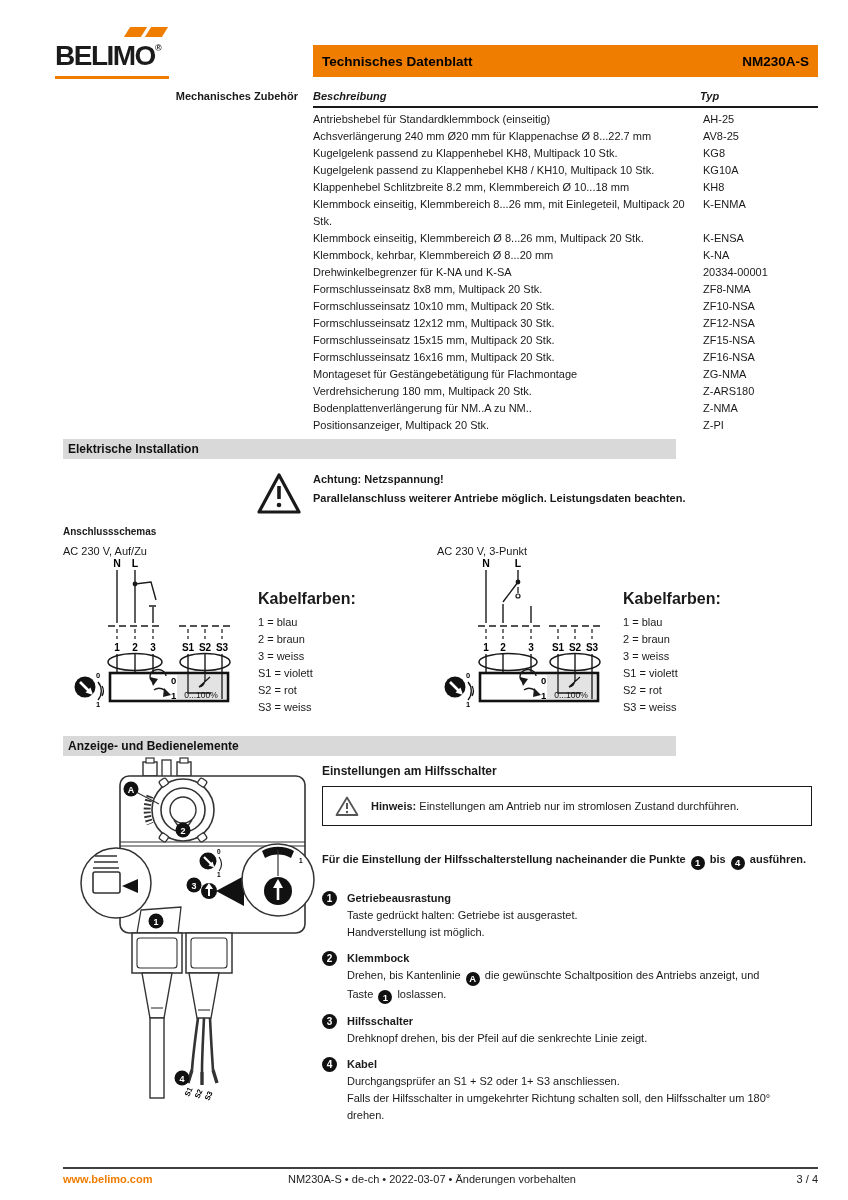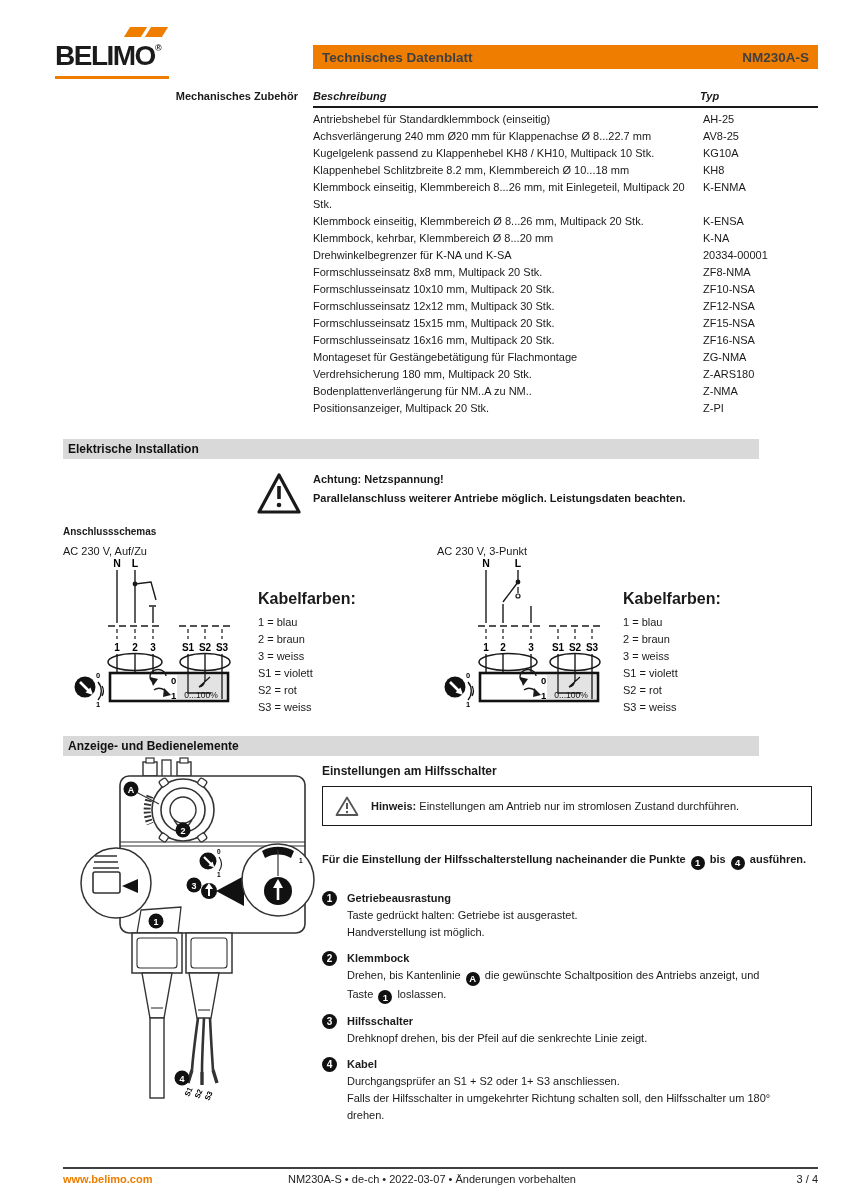--- a/index.html
+++ b/index.html
@@ -14,36 +14,36 @@
   
   .logo{left:55px;top:26px;width:118px;height:58px;}
   .logo-text{position:absolute;left:0;top:14px;font-size:28px;font-weight:bold;letter-spacing:-1.5px;color:#1b1b1b;}
   .logo-reg{font-size:9px;vertical-align:14px;letter-spacing:0;}
   .logo-stripe{position:absolute;width:17px;height:10px;background:#EF7D00;transform:skewX(-32deg);}
   .stripe1{left:72px;top:1px;}
   .stripe2{left:93px;top:1px;}
   .logo-underline{position:absolute;left:0;top:50px;width:114px;height:3px;background:#EF7D00;}
 
   
-  .titlebar{left:313px;top:45px;width:505px;height:24px;background:#EF7D00;color:#404040;
+  .titlebar{left:313px;top:45px;width:505px;height:32px;background:#EF7D00;color:#000000;
             display:flex;align-items:center;justify-content:space-between;
             font-size:13.5px;font-weight:bold;box-sizing:border-box;padding:0 9px;gap:47px;}
 
   
   .acc-label{left:63px;top:90px;width:235px;text-align:right;font-weight:bold;}
   .acc-head{left:313px;top:90px;width:505px;display:flex;font-weight:bold;font-style:italic;}
   .acc-head .c1{width:387px;}
   .acc-rule{left:313px;top:106px;width:505px;height:2px;background:#1a1a1a;}
   .acc-rows{left:313px;top:111px;width:505px;}
   .acc-row{display:flex;line-height:17px;}
   .acc-row .desc{width:390px;padding-right:6px;box-sizing:border-box;}
   .acc-row .typ{flex:1;}
 
   
-  .secbar{left:63px;width:696px;height:20px;background:#D9D9D9;font-weight:bold;font-size:12px;
+  .secbar{left:63px;width:613px;height:20px;background:#D9D9D9;font-weight:bold;font-size:12px;
           line-height:20px;padding-left:5px;box-sizing:border-box;color:#111;}
   .sec1{top:439px;}
   .sec2{top:736px;}
 
   .warn-text{left:313px;top:470px;width:500px;font-weight:bold;line-height:19px;}
   .schemas-title{left:63px;top:526px;font-size:10px;font-weight:bold;}
   .cap-left{left:63px;top:545px;}
   .cap-right{left:437px;top:545px;}
 
   .kabel{width:130px;}
@@ -98,20 +98,24 @@
   </div>
   <div class="abs acc-rule"></div>
   <div class="abs acc-rows">
       <div class="acc-row">
         <span class="desc">Antriebshebel für Standardklemmbock (einseitig)</span>
         <span class="typ">AH-25</span>
       </div>
       <div class="acc-row">
         <span class="desc">Achsverlängerung 240 mm Ø20 mm für Klappenachse Ø 8...22.7 mm</span>
         <span class="typ">AV8-25</span>
+      </div>
+      <div class="acc-row">
+        <span class="desc">Kugelgelenk passend zu Klappenhebel KH8, Multipack 10 Stk.</span>
+        <span class="typ">KG8</span>
       </div>
       <div class="acc-row">
         <span class="desc">Kugelgelenk passend zu Klappenhebel KH8 / KH10, Multipack 10 Stk.</span>
         <span class="typ">KG10A</span>
       </div>
       <div class="acc-row">
         <span class="desc">Klappenhebel Schlitzbreite 8.2 mm, Klemmbereich Ø 10...18 mm</span>
         <span class="typ">KH8</span>
       </div>
       <div class="acc-row">

